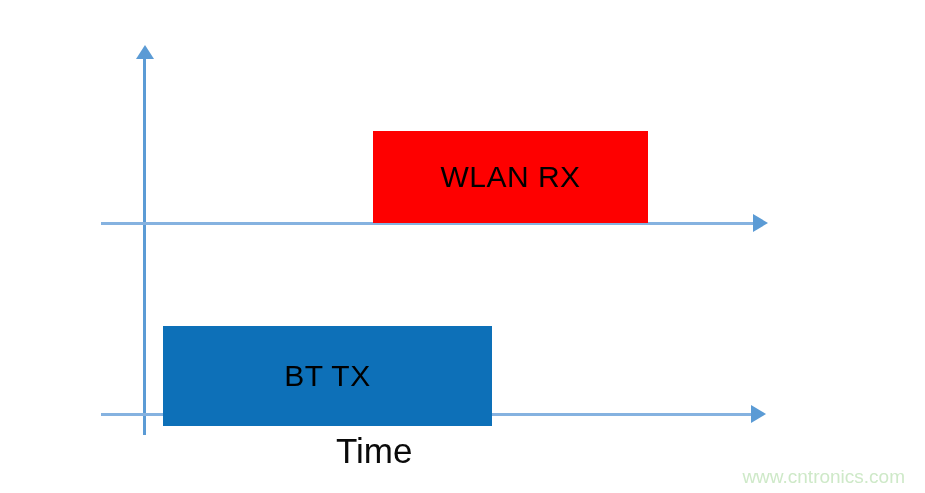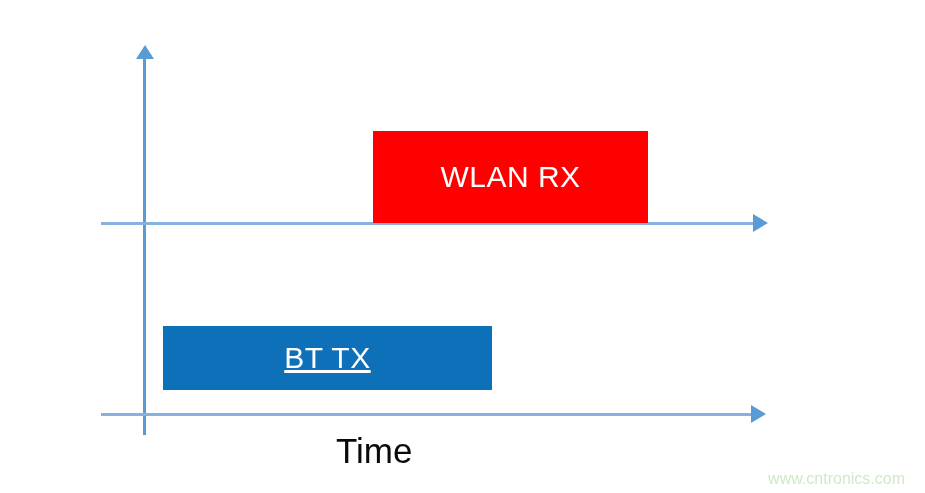--- a/index.html
+++ b/index.html
@@ -55,58 +55,57 @@
   }
   .h-arrow.top    { left: 753px; top: 214px; }
   .h-arrow.bottom { left: 751px; top: 405px; }
 
   
   .block {
     position: absolute;
     display: flex;
     align-items: center;
     justify-content: center;
-    color: #ffffff;
+    color: #000000;
     font-size: 30px;
     letter-spacing: 0.5px;
   }
   .block.wlan {
     left: 373px;
     top: 131px;
     width: 275px;
     height: 92px;
     background: #fe0000;
   }
   .block.bt {
     left: 163px;
     top: 326px;
     width: 329px;
-    height: 64px;
+    height: 100px;
     background: #0d70b8;
-    text-decoration: underline;
   }
 
   
   .time-label {
     position: absolute;
     left: 336px;
     top: 431px;
     width: 160px;
     text-align: left;
     color: #0a0a0a;
     font-size: 35px;
   }
 
   
   .watermark {
     position: absolute;
     right: 20px;
     bottom: 5px;
     color: #cee9c8;
-    font-size: 16px;
+    font-size: 19px;
   }
 </style>
 </head>
 <body>
 
 <div class="canvas">
 
   <div class="v-axis-line"></div>
   <div class="v-axis-arrow"></div>
 

